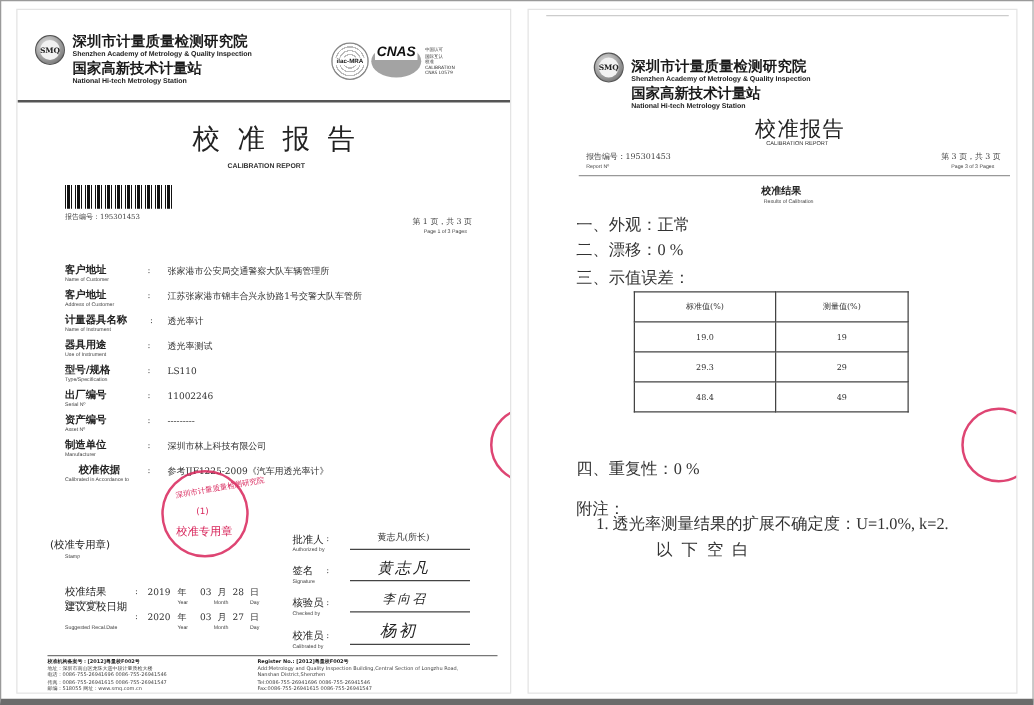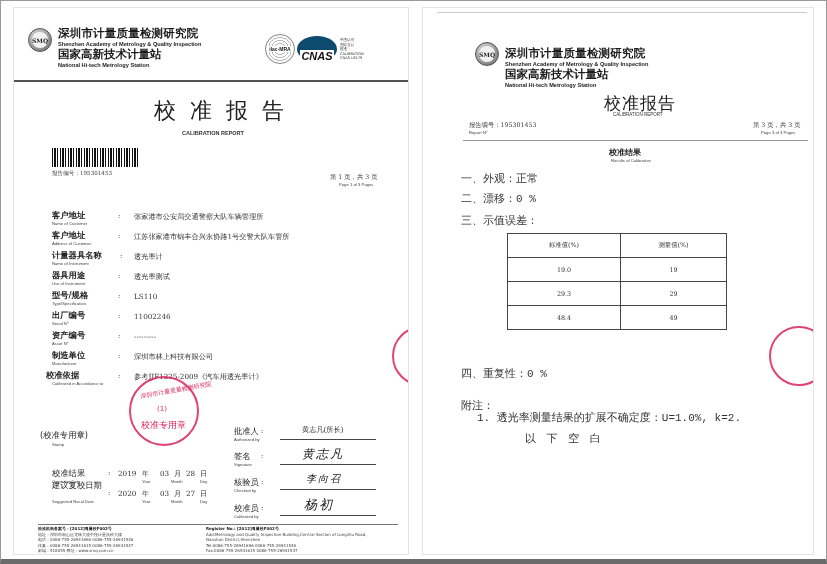--- a/index.html
+++ b/index.html
@@ -16,21 +16,21 @@
 
   
   .smq-logo { width: 24px; height: 24px; border-radius: 50%; background: radial-gradient(circle at 40% 35%, #e8e8e8 0%, #9c9c9c 55%, #5a5a5a 100%); border: 1px solid #555; display: flex; align-items: center; justify-content: center; }
   .smq-logo span { font-family: "DejaVu Serif", serif; font-size: 6px; color: #222; background: #f2f2f2; border-radius: 50%; width: 16px; height: 16px; display: flex; align-items: center; justify-content: center; font-weight: bold; }
   .org-cn { font-family: "DejaVu Sans", sans-serif; font-weight: bold; font-size: 11.5px; color: #1a1a1a; letter-spacing: 0.2px; white-space: nowrap; }
   .org-en { font-family: "Liberation Sans", sans-serif; font-weight: bold; font-size: 5.6px; color: #222; white-space: nowrap; }
   .org-cn2 { font-family: "DejaVu Sans", sans-serif; font-weight: bold; font-size: 11.5px; color: #1a1a1a; white-space: nowrap; }
 
   .ilac { width: 30px; height: 30px; border-radius: 50%; border: 1px solid #888; background: repeating-radial-gradient(circle at 50% 50%, #fff 0 2px, #bbb 2px 3px); display: flex; align-items: center; justify-content: center; }
   .ilac span { background: #fff; font-family: "Liberation Sans", sans-serif; font-size: 5px; font-weight: bold; padding: 0 1px; color: #222; }
-  .cnas { width: 40px; height: 26px; border-radius: 50%; background: #0c4a6e; display: flex; align-items: flex-end; justify-content: center; }
+  .cnas { width: 40px; height: 26px; border-radius: 50%; background: #a3a3a3; display: flex; align-items: flex-start; justify-content: center; }
   .cnas span { font-family: "Liberation Sans", sans-serif; font-style: italic; font-weight: bold; font-size: 11px; color: #fff; background: #fff; color: #111; padding: 0 1px; line-height: 12px; }
   .cnas-txt { font-family: "DejaVu Sans", sans-serif; font-size: 3.6px; color: #333; line-height: 4.6px; white-space: nowrap; }
 
   .rule { height: 2px; background: #555; }
   .rule.light { height: 1px; background: #aaa; }
 
   .title-cn { font-family: "DejaVu Sans", sans-serif; font-size: 22px; color: #222; letter-spacing: 14px; white-space: nowrap; }
   .title-cn.small { font-size: 17px; letter-spacing: 1px; }
   .title-en { font-family: "Liberation Sans", sans-serif; font-weight: bold; font-size: 5.5px; color: #333; white-space: nowrap; }
   .title-en.small { font-weight: normal; font-size: 4.5px; }
@@ -48,21 +48,21 @@
   .stamp-circle { width: 70px; height: 70px; border-radius: 50%; border: 2px solid #d8245a; opacity: 0.85; }
   .stamp-text { font-family: "DejaVu Sans", sans-serif; color: #d8245a; white-space: nowrap; }
 
   .sig-line { height: 1px; background: #444; }
   .sig-name { font-family: "DejaVu Serif", serif; font-size: 7.2px; color: #333; white-space: nowrap; }
   .handwriting { font-family: "DejaVu Serif", serif; font-style: italic; font-size: 12px; color: #222; white-space: nowrap; letter-spacing: 2px; }
 
   .footer-line { font-family: "DejaVu Sans", sans-serif; font-size: 4px; color: #444; white-space: nowrap; line-height: 5.6px; }
   .footer-line b { font-weight: bold; color: #222; }
 
-  .cal-section { font-family: Liberation Mono, monospace; font-size: 11px; color: #333; white-space: nowrap; }
+  .cal-section { font-family: Liberation Serif, serif; font-size: 13px; color: #333; white-space: nowrap; }
   .result-title { font-family: "DejaVu Sans", sans-serif; font-weight: bold; font-size: 8px; color: #222; white-space: nowrap; }
 
   table.results { border-collapse: collapse; position: absolute; }
   table.results td { border: 1px solid #444; text-align: center; font-family: "DejaVu Serif", serif; font-size: 6.4px; color: #333; height: 24px; }
   table.results tr:first-child td { height: 24px; }
 
   .stamp-edge { border-radius: 50%; border: 2px solid #d8245a; opacity: 0.85; }
 </style>
 </head>
 <body>
@@ -138,21 +138,21 @@
       <div class="abs field-label" style="left:38px; top:322px;">资产编号</div>
       <div class="abs field-sub" style="left:38px; top:333px;">Asset Nº</div>
       <div class="abs field-colon" style="left:104px; top:324px;">:</div>
       <div class="abs field-value" style="left:120px; top:324px;">---------</div>
 
       <div class="abs field-label" style="left:38px; top:342px;">制造单位</div>
       <div class="abs field-sub" style="left:38px; top:353px;">Manufacturer</div>
       <div class="abs field-colon" style="left:104px; top:344px;">:</div>
       <div class="abs field-value" style="left:120px; top:344px;">深圳市林上科技有限公司</div>
 
-      <div class="abs field-label" style="left:32px; top:362px;text-align:center;">校准依据</div>
+      <div class="abs field-label" style="left:49px; top:362px;text-align:center;">校准依据</div>
       <div class="abs field-sub" style="left:38px; top:373px;">Calibrated in Accordance to</div>
       <div class="abs field-colon" style="left:104px; top:364px;">:</div>
       <div class="abs field-value" style="left:120px; top:364px;">参考JJF1225-2009《汽车用透光率计》</div>
     </div>
 
     <div class="abs stamp-circle" style="left:115px; top:368px;"></div>
     <div class="abs stamp-text" style="left:126px; top:378px; font-size:6px; transform:rotate(-10deg);">深圳市计量质量检测研究院</div>
     <div class="abs stamp-text" style="left:143px; top:397px; font-size:7px;">(1)</div>
     <div class="abs stamp-text" style="left:127px; top:411px; font-size:9px;">校准专用章</div>
 

